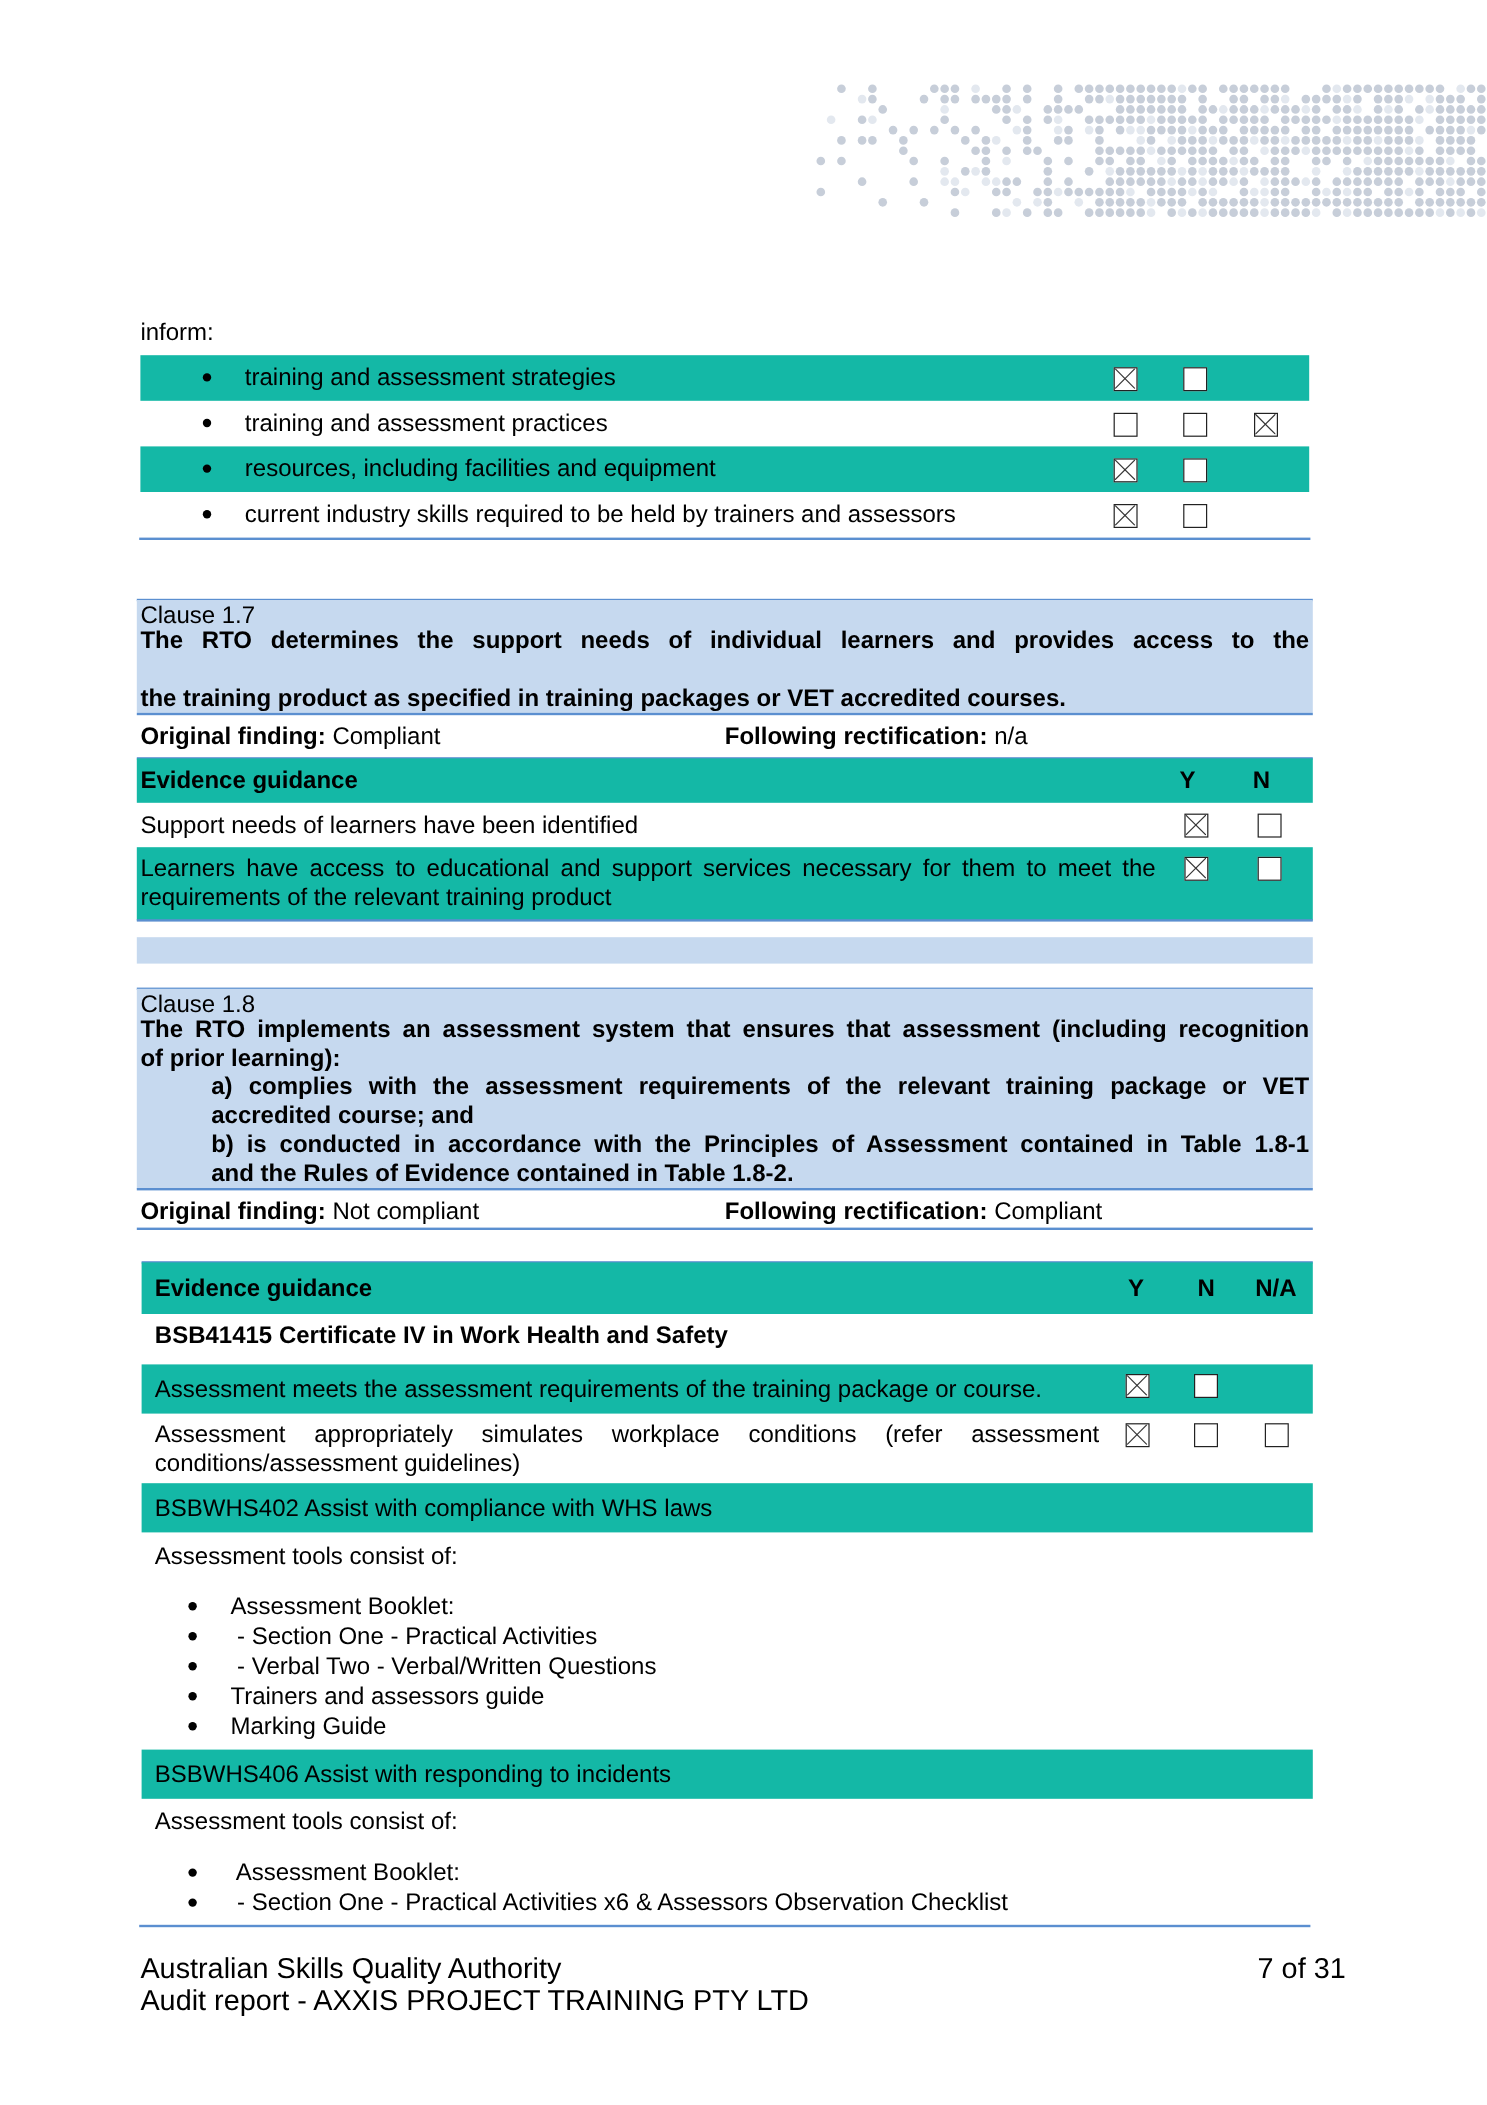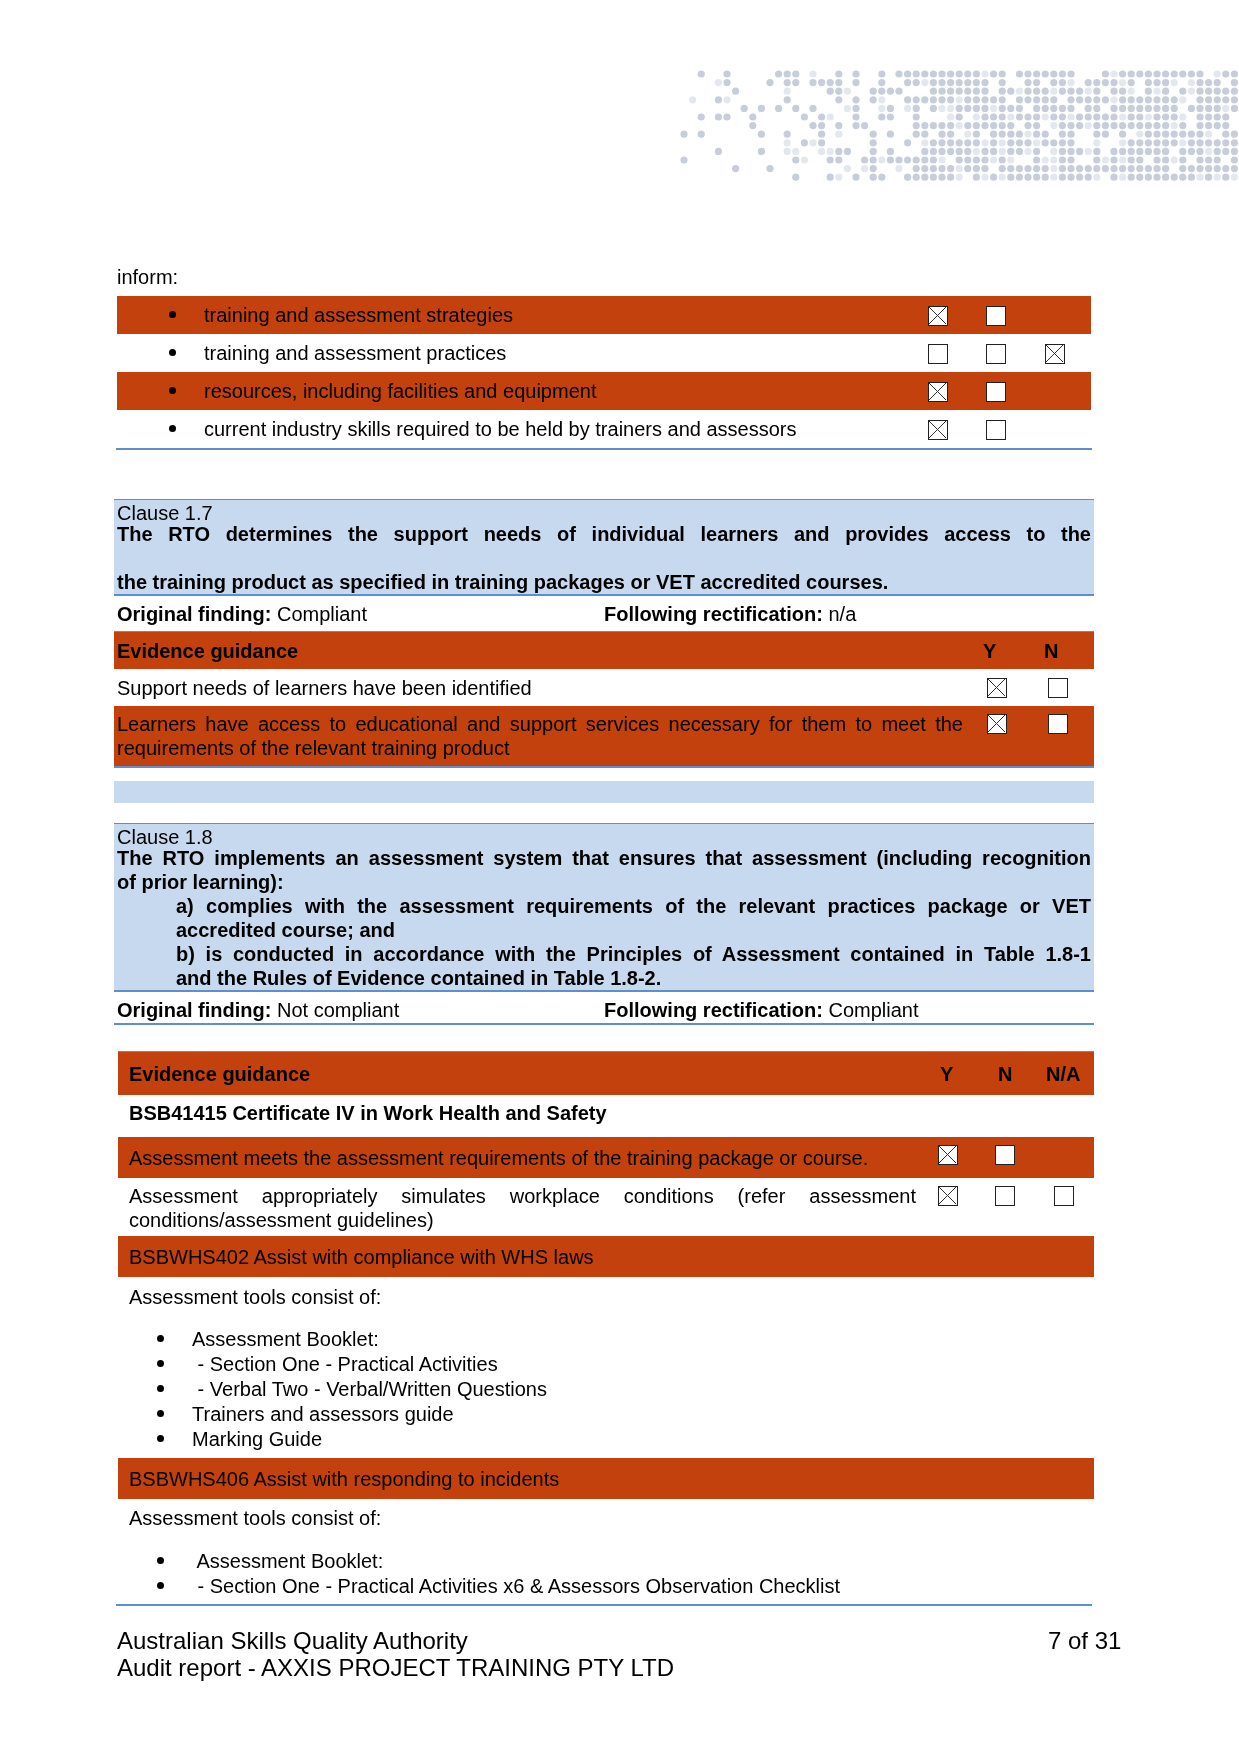--- a/index.html
+++ b/index.html
@@ -2,21 +2,21 @@
 <html><head>
 <meta charset="utf-8">
 <style>
   * { box-sizing: border-box; margin: 0; padding: 0; }
   html, body { width: 1239px; height: 1754px; background: #ffffff; }
   body { position: relative; font-family: "Liberation Sans", sans-serif; color: #000; font-size: 20px; overflow: hidden; }
   .abs { position: absolute; }
   #dots { position: absolute; left: 680px; top: 70px; width: 559px; height: 115px; }
   .t { white-space: nowrap; line-height: 24px; }
   .row { position: absolute; left: 117px; width: 974px; }
-  .shade { background: #c2410c; text-decoration: underline; }
+  .shade { background: #14b8a6; text-decoration: underline; }
   .blue { background: #c6d9ef; }
   .line { position: absolute; height: 2px; background: #5b8fd0; }
   .cb { position: absolute; width: 20px; height: 20px; border: 1.5px solid #222; background: #fff; }
   .cb svg { position: absolute; left: 0; top: 0; width: 17px; height: 17px; }
   .bullet { position: absolute; width: 7px; height: 7px; border-radius: 50%; background: #000; }
   .bold { font-weight: bold; }
   .just { text-align: justify; text-align-last: justify; white-space: normal; }
   .clause-text { font-weight: bold; font-size: 20px; line-height: 24px; }
   .foot { font-size: 24px; }
 </style>
@@ -622,21 +622,21 @@
 <div class="line" style="left:114px; width:980px; top:766px;"></div>
 <div id="c17-checks"></div>
 
 <div class="abs blue" style="left:114px; top:781px; width:980px; height:22px;"></div>
 
 <div class="line" style="left:114px; width:980px; top:823px;"></div>
 <div class="abs blue" style="left:114px; top:824px; width:980px; height:167px;">
   <div class="abs t" style="left:3px; top:1px;">Clause 1.8</div>
   <div class="abs clause-text just" style="left:3px; top:22px; width:974px;">The RTO implements an assessment system that ensures that assessment (including recognition</div>
   <div class="abs clause-text t" style="left:3px; top:46px;">of prior learning):</div>
-  <div class="abs clause-text just" style="left:62px; top:70px; width:915px;">a) complies with the assessment requirements of the relevant practices package or VET</div>
+  <div class="abs clause-text just" style="left:62px; top:70px; width:915px;">a) complies with the assessment requirements of the relevant training package or VET</div>
   <div class="abs clause-text t" style="left:62px; top:94px;">accredited course; and</div>
   <div class="abs clause-text just" style="left:62px; top:118px; width:915px;">b) is conducted in accordance with the Principles of Assessment contained in Table 1.8-1</div>
   <div class="abs clause-text t" style="left:62px; top:142px;">and the Rules of Evidence contained in Table 1.8-2.</div>
 </div>
 <div class="line" style="left:114px; width:980px; top:990px;"></div>
 
 <div class="abs t" style="left:117px; top:998px;">
   <span class="bold">Original finding:</span><span> Not compliant</span>
 </div>
 <div class="abs t" style="left:604px; top:998px;">

